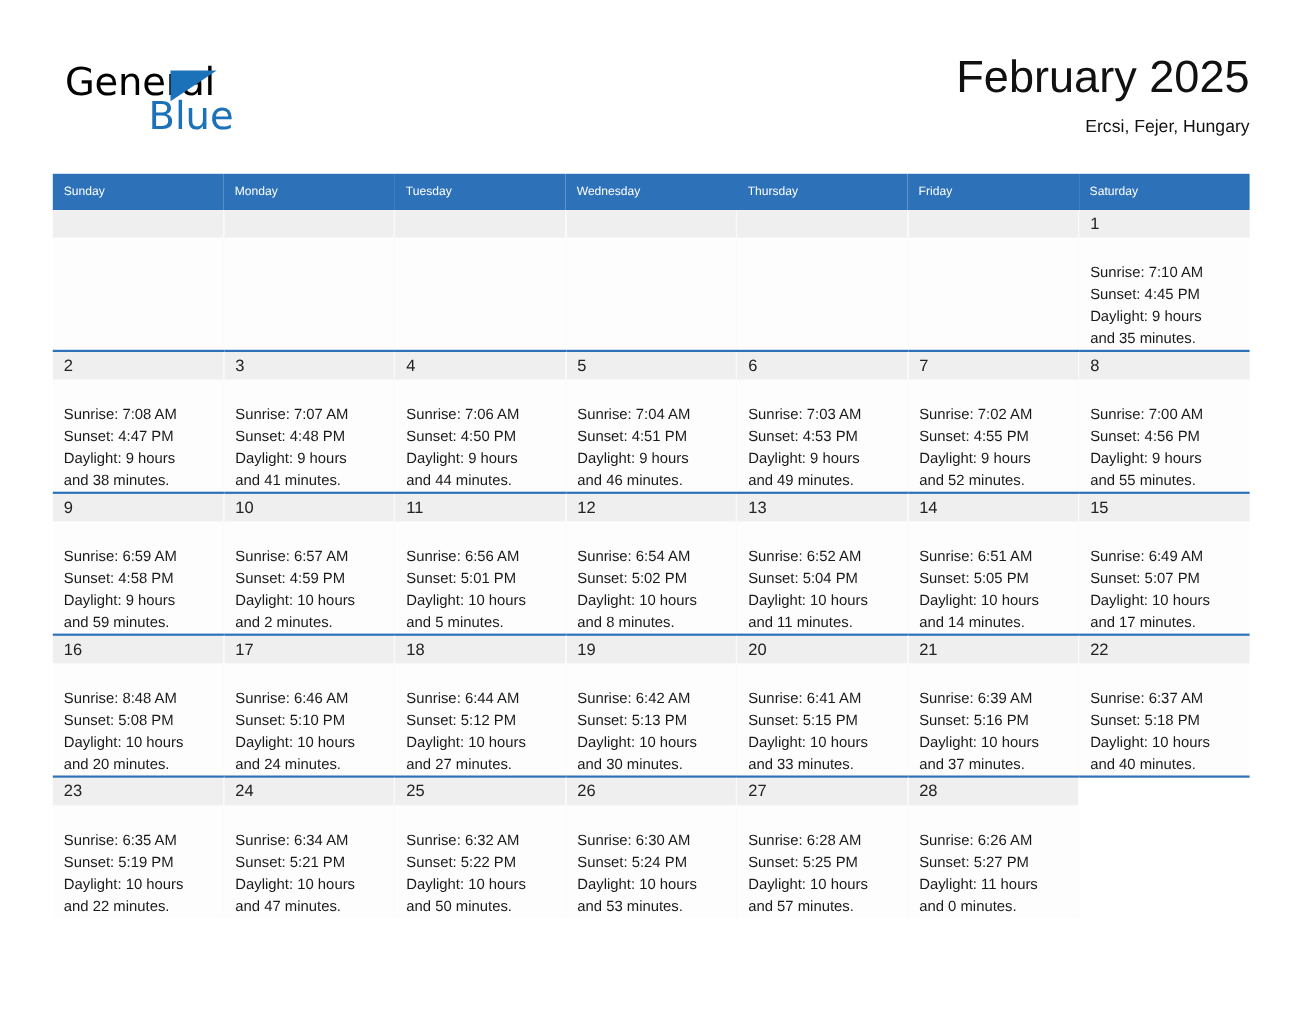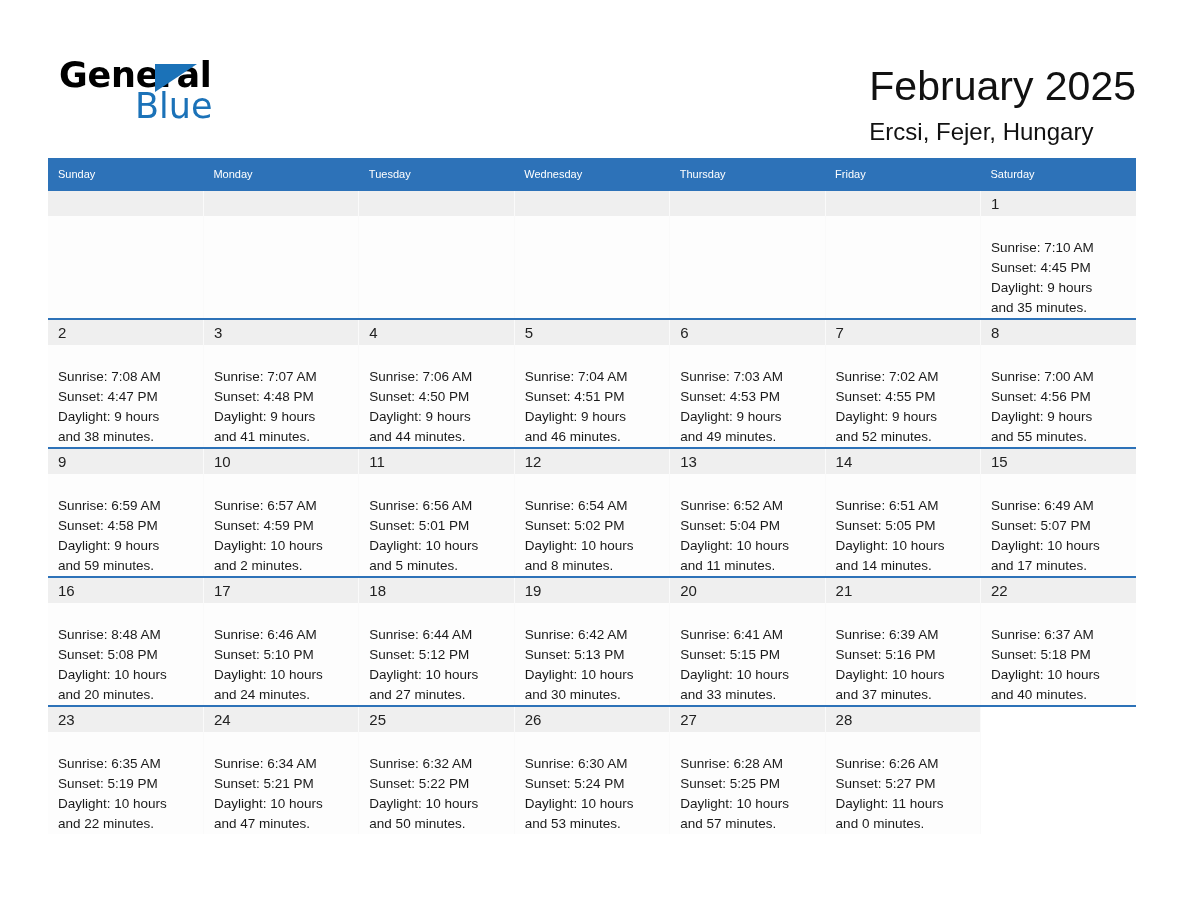--- a/index.html
+++ b/index.html
@@ -38,21 +38,21 @@
   }
   .logo-general {
     position: absolute;
     left: 0;
     top: 0;
     font-size: 35px;
     line-height: 38px;
     color: #000000;
     letter-spacing: -0.2px;
     font-family: "DejaVu Sans", sans-serif;
-    font-weight: 700;
+    font-weight: 400;
   }
   .logo-tri {
     position: absolute;
     left: 96px;
     top: 8px;
     width: 0;
     height: 0;
     border-left: 42px solid #1b72b8;
     border-bottom: 28px solid transparent;
   }
@@ -62,32 +62,33 @@
     top: 31px;
     font-size: 35px;
     line-height: 38px;
     color: #1b72b8;
     font-family: "DejaVu Sans", sans-serif;
     font-weight: 400;
   }
   .title-block {
     position: absolute;
     right: 0;
-    top: 16px;
+    top: 0;
+    text-align: right;
   }
   .cal-title {
     font-size: 41px;
     line-height: 52px;
     font-weight: 400;
     color: #111111;
     white-space: nowrap;
   }
   .cal-subtitle {
     margin-top: 6px;
-    font-size: 24px;
+    font-size: 16px;
     line-height: 28px;
     font-weight: 400;
     color: #111111;
     white-space: nowrap;
   }
 
   
   .calendar {
     position: absolute;
     left: 48px;

